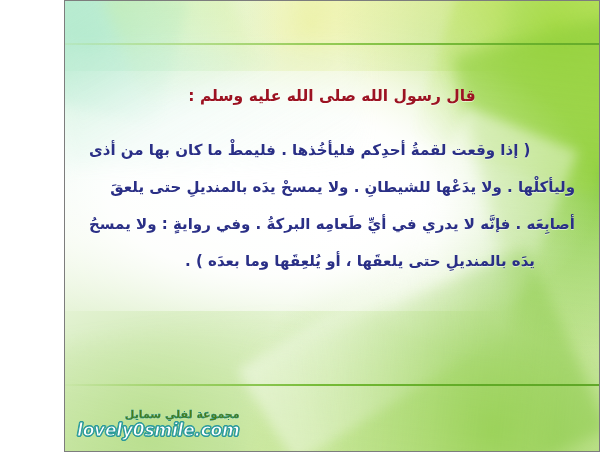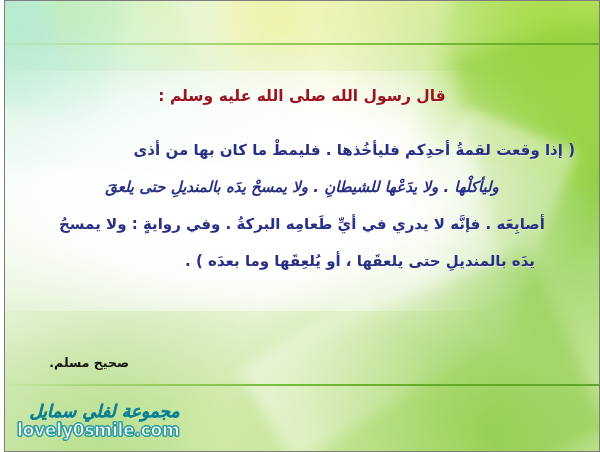--- a/index.html
+++ b/index.html
@@ -4,21 +4,21 @@
 <style>
   html, body {
     margin: 0;
     padding: 0;
     background: #ffffff;
   }
   * { box-sizing: border-box; }
 
   .card {
     position: relative;
-    width: 596px;
+    width: 536px;
     height: 452px;
     overflow: hidden;
     border: 1px solid #7d7d7d;
     background: #f4fbf0;
     font-family: "DejaVu Sans", "Liberation Sans", sans-serif;
   }
 
   
   .bg-base {
     position: absolute;
@@ -116,22 +116,22 @@
     left: 24px;
     right: 24px;
     direction: rtl;
     color: #2a2f86;
     font-size: 15px;
     font-weight: bold;
     line-height: 37px;
     text-shadow: 0 1px 0 rgba(255,255,255,.5);
   }
   .hadith .ln { display: block; white-space: nowrap; }
-  .hadith .ln.l1 { text-align: right; }
-  .hadith .ln.l2 { text-align: center; font-style: italic; }
+  .hadith .ln.l1 { text-align: left; }
+  .hadith .ln.l2 { text-align: right; }
   .hadith .ln.l3 { text-align: center; }
   .hadith .ln.l4 { text-align: right; padding-right: 40px; }
 
   .source {
     position: absolute;
     top: 354px;
     right: 470px;
     direction: rtl;
     color: #14140f;
     font-size: 12.5px;
@@ -141,36 +141,36 @@
   
   .watermark {
     position: absolute;
     left: 12px;
     bottom: 12px;
     direction: rtl;
     line-height: 1;
   }
   .wm-ar {
     display: block;
-    font-size: 17px;
-    font-weight: bold;
-    color: #0369a1;
+    font-size: 11px;
+    font-weight: bold;
+    color: #4d7c0f;
     letter-spacing: 1px;
     -webkit-text-stroke: 0.4px #128a8a;
     text-shadow: 0 0 1px rgba(255,255,255,.9);
-    font-style: italic;
   }
   .wm-url {
     display: block;
     margin-top: 2px;
     direction: ltr;
     text-align: left;
     font-family: "DejaVu Sans", "Liberation Sans", sans-serif;
     font-size: 17px;
     font-weight: bold;
+    font-style: italic;
     color: #ffffff;
     -webkit-text-stroke: 1px #2a9a9a;
     text-shadow:
       -1px 0 #2a9a9a, 1px 0 #2a9a9a,
       0 -1px #2a9a9a, 0 1px #2a9a9a;
     letter-spacing: -0.2px;
   }
 </style>
 </head>
 <body>
@@ -196,20 +196,19 @@
 
   <div class="title">قال رسول الله صلى الله عليه وسلم :</div>
 
   <div class="hadith">
     <span class="ln l1">( إذا وقعت لقمةُ أحدِكم فليأخُذها . فليمطْ ما كان بها من أذى</span>
     <span class="ln l2">وليأكلْها . ولا يدَعْها للشيطانِ . ولا يمسحْ يدَه بالمنديلِ حتى يلعقَ</span>
     <span class="ln l3">أصابِعَه . فإنَّه لا يدري في أيِّ طَعامِه البركةُ . وفي روايةٍ : ولا يمسحُ</span>
     <span class="ln l4">يدَه بالمنديلِ حتى يلعقَها ، أو يُلعِقَها وما بعدَه  ) .</span>
   </div>
 
-  <div class="source">صحيح مسلم.</div>
 
   <div class="watermark">
     <span class="wm-ar">مجموعة لفلي سمايل</span>
     <span class="wm-url">lovely0smile.com</span>
   </div>
 
 </div>
 
 </body></html>

